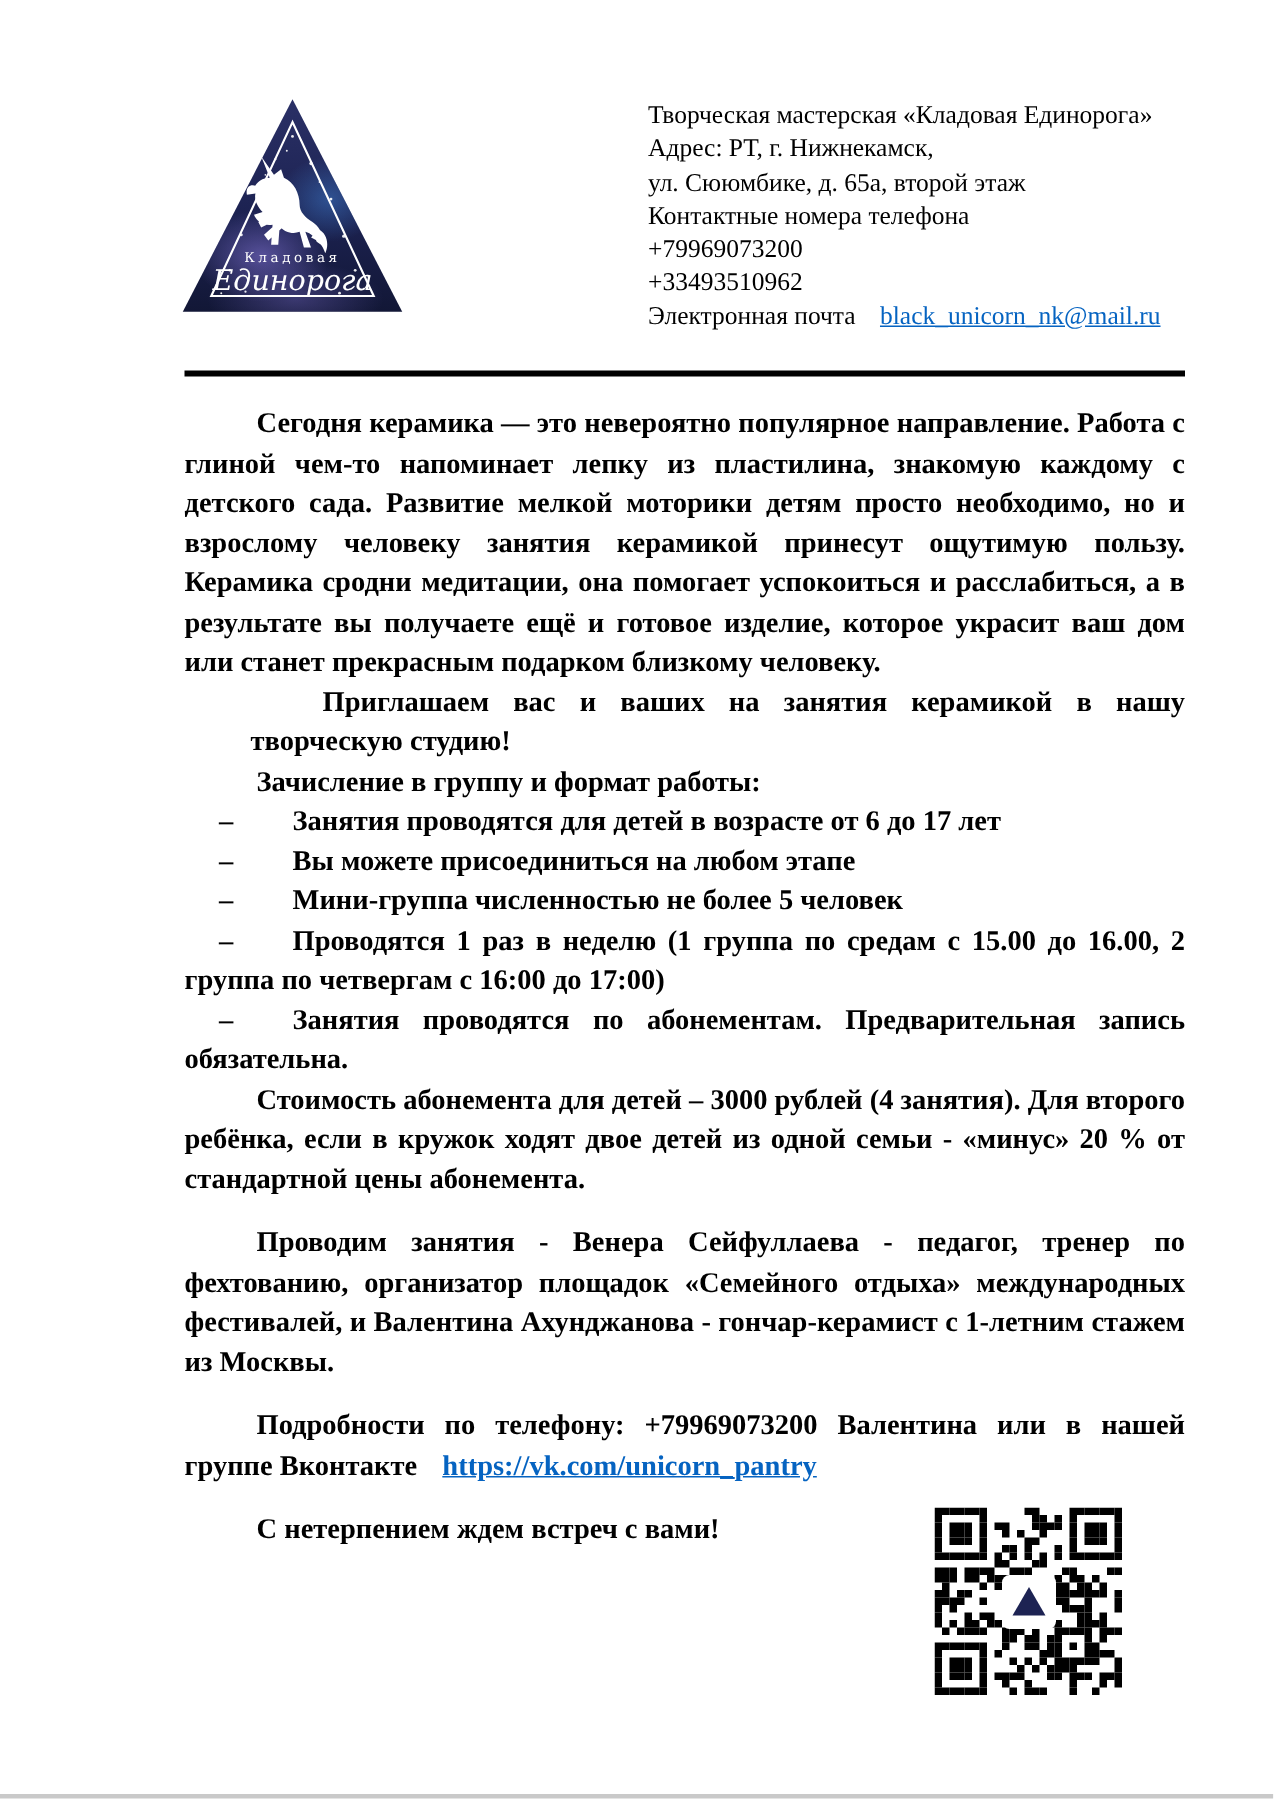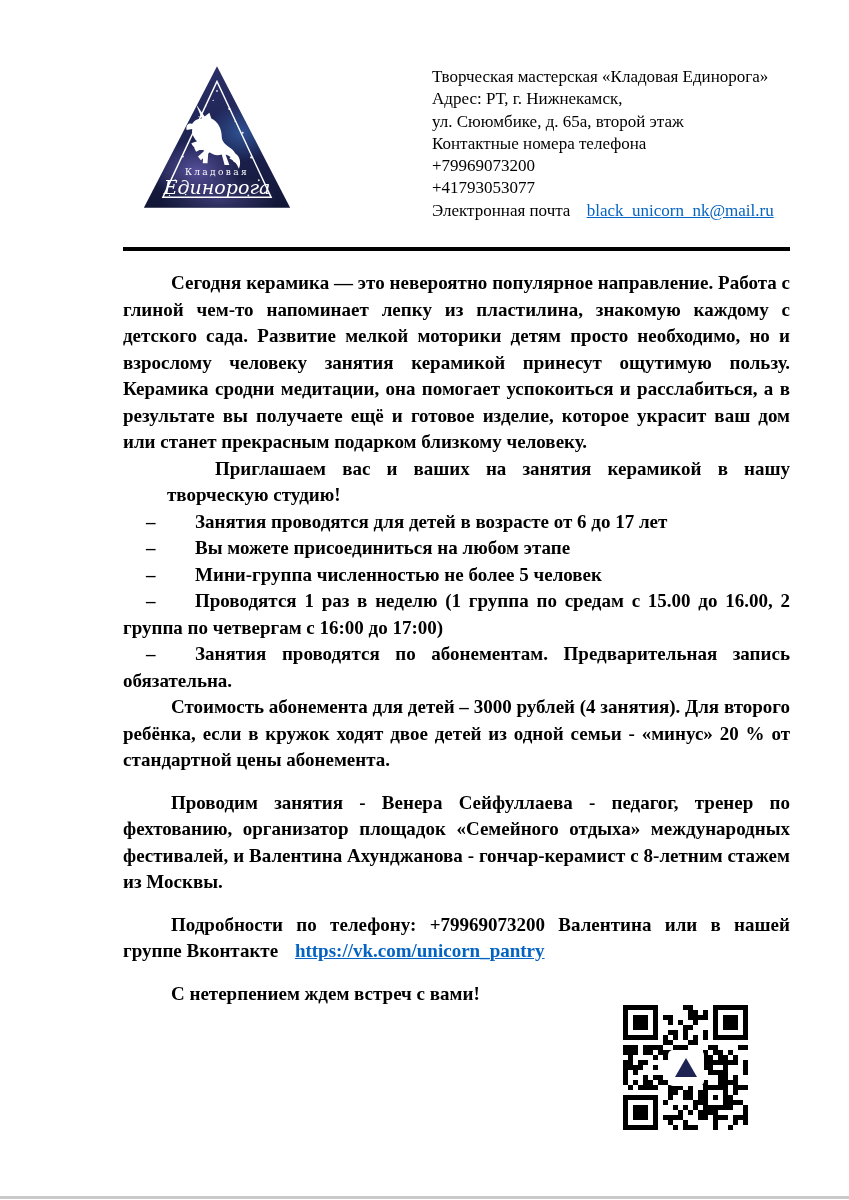--- a/index.html
+++ b/index.html
@@ -3,21 +3,21 @@
 <meta charset="utf-8">
 <style>
   html,body{margin:0;padding:0;}
   body{
     width:849px;height:1200px;background:#ffffff;color:#000;
     font-family:"Liberation Serif","DejaVu Serif",serif;
   }
   .page{position:relative;width:849px;height:1200px;background:#fff;overflow:hidden;}
 
   
-  .logo{position:absolute;left:141px;top:64px;width:152px;height:146px;}
+  .logo{position:absolute;left:119px;top:64px;width:152px;height:146px;}
   .logo svg{display:block;}
   .logo-small{font-family:"DejaVu Serif",serif;font-size:9.5px;letter-spacing:2.5px;fill:#fff;}
   .logo-script{font-family:"DejaVu Serif",serif;font-style:italic;font-size:20px;fill:#fff;}
   .contact{position:absolute;left:432px;top:66px;font-size:17px;line-height:22.3px;white-space:nowrap;}
   .rule{position:absolute;left:123px;top:247px;width:667px;height:4px;background:#000;}
 
   
   main{position:absolute;left:123px;top:270px;width:667px;font-size:19px;line-height:26.5px;text-align:justify;}
   .para{margin:0;padding:0;font-weight:bold;}
   .indent{text-indent:48px;}
@@ -94,38 +94,39 @@
       <text x="80" y="136" text-anchor="middle" class="logo-script">Единорога</text>
     </svg>
   </div>
 
   <div class="contact">
     <div>Творческая мастерская «Кладовая Единорога»</div>
     <div>Адрес: РТ, г. Нижнекамск,</div>
     <div>ул. Сююмбике, д. 65а, второй этаж</div>
     <div>Контактные номера телефона</div>
     <div>+79969073200</div>
-    <div>+41793053077</div>
+    <div>+33493510962</div>
     <div><span>Электронная почта </span><a class="link" href="#">black_unicorn_nk@mail.ru</a></div>
   </div>
 
   <div class="rule"></div>
 
   <main>
     <p class="para indent">Сегодня керамика — это невероятно популярное направление. Работа с глиной чем-то напоминает лепку из пластилина, знакомую каждому с детского сада. Развитие мелкой моторики детям просто необходимо, но и взрослому человеку занятия керамикой принесут ощутимую пользу. Керамика сродни медитации, она помогает успокоиться и расслабиться, а в результате вы получаете ещё и готовое изделие, которое украсит ваш дом или станет прекрасным подарком близкому человеку.</p>
     <p class="para indent bold">Приглашаем вас и ваших на занятия керамикой в нашу творческую студию!</p>
+    <p class="para indent">Зачисление в группу и формат работы:</p>
 
     <p class="para li"><span class="marker">–</span><span>Занятия проводятся для детей в возрасте от 6 до 17 лет</span></p>
     <p class="para li"><span class="marker">–</span><span>Вы можете присоединиться на любом этапе</span></p>
     <p class="para li"><span class="marker">–</span><span>Мини-группа численностью не более 5 человек</span></p>
     <p class="para li"><span class="marker">–</span><span>Проводятся 1 раз в неделю (1 группа по средам с 15.00 до 16.00, 2 группа по четвергам с 16:00 до 17:00)</span></p>
     <p class="para li"><span class="marker">–</span><span>Занятия проводятся по абонементам. Предварительная запись обязательна.</span></p>
 
     <p class="para indent">Стоимость абонемента для детей – 3000 рублей (4 занятия). Для второго ребёнка, если в кружок ходят двое детей из одной семьи - «минус» 20 % от стандартной цены абонемента.</p>
-    <p class="para indent spaced">Проводим занятия - Венера Сейфуллаева - педагог, тренер по фехтованию, организатор площадок «Семейного отдыха» международных фестивалей, и Валентина Ахунджанова - гончар-керамист с 8-летним стажем из Москвы.</p>
+    <p class="para indent spaced">Проводим занятия - Венера Сейфуллаева - педагог, тренер по фехтованию, организатор площадок «Семейного отдыха» международных фестивалей, и Валентина Ахунджанова - гончар-керамист с 1-летним стажем из Москвы.</p>
     <p class="para indent spaced"><span>Подробности по телефону: +79969073200 Валентина или в нашей группе Вконтакте </span><a class="link" href="#">https://vk.com/unicorn_pantry</a></p>
     <p class="para indent spaced">С нетерпением ждем встреч с вами!</p>
   </main>
 
   <div class="qr-box">
     <svg class="qr-svg" viewBox="0 0 125 125">
         <g fill="#000">
           <rect x="0" y="0" width="5" height="5"></rect>
           <rect x="5" y="0" width="5" height="5"></rect>
           <rect x="10" y="0" width="5" height="5"></rect>

